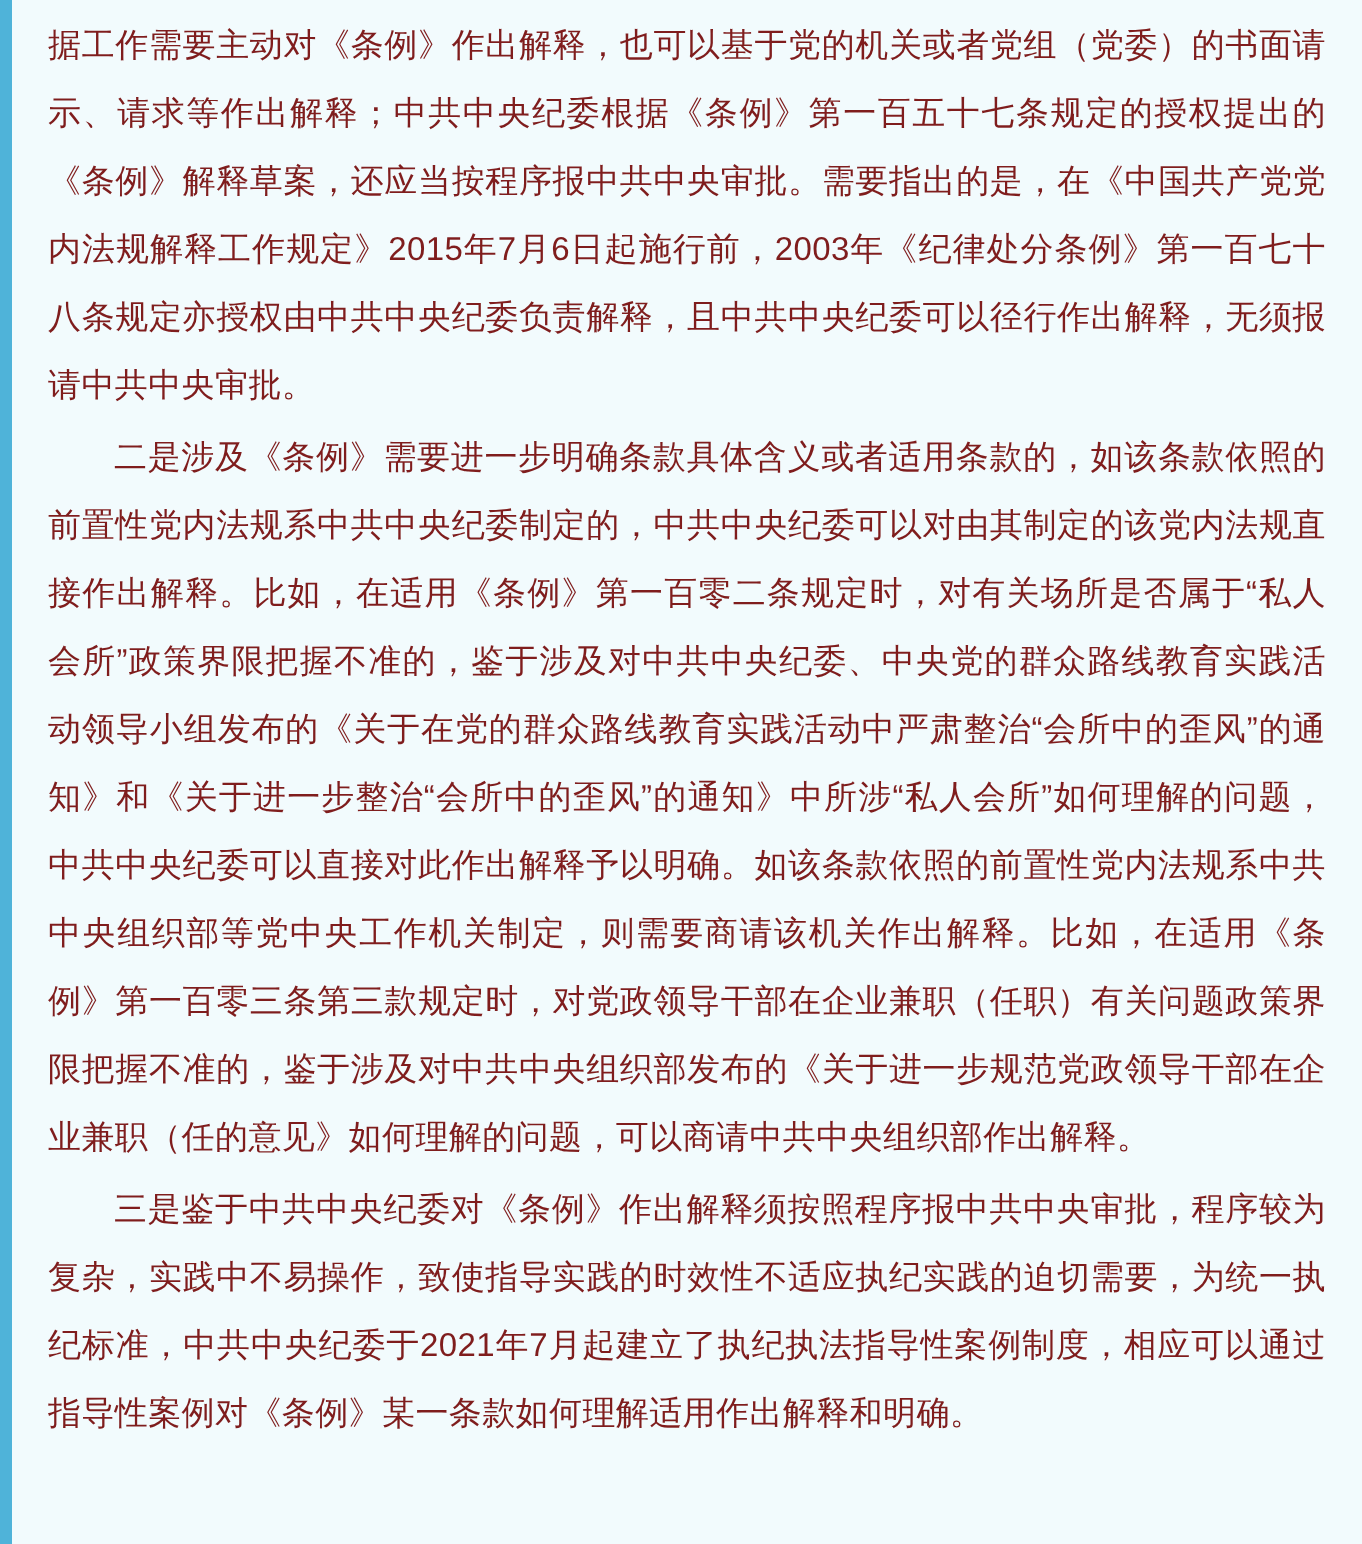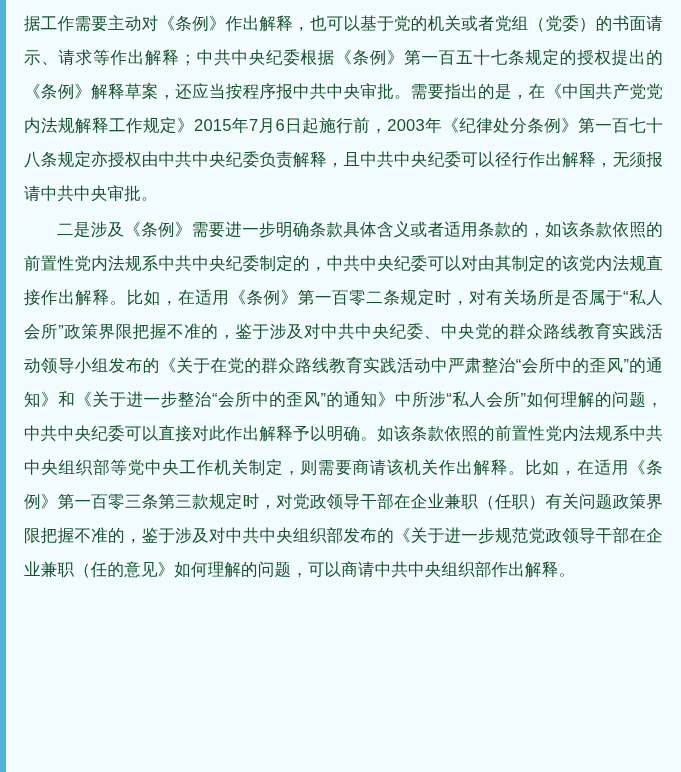--- a/index.html
+++ b/index.html
@@ -34,32 +34,33 @@
     right: 0;
     top: 0;
     bottom: 0;
     padding: 6px 18px 10px 18px;
     box-sizing: border-box;
   }
   p.para {
     margin: 0 0 2px 0;
     font-size: 16.5px;
     line-height: 34px;
-    color: #14532d;
+    color: #7f1d1d;
     text-align: justify;
     text-justify: inter-ideograph;
     letter-spacing: 0.2px;
     font-family: "Liberation Sans", sans-serif;
   }
   p.indent {
     text-indent: 2em;
   }
 </style>
 </head>
 <body>
 
 <div class="page">
   <div class="left-rule"></div>
   <div class="content">
     <p class="para">据工作需要主动对《条例》作出解释，也可以基于党的机关或者党组（党委）的书面请示、请求等作出解释；中共中央纪委根据《条例》第一百五十七条规定的授权提出的《条例》解释草案，还应当按程序报中共中央审批。需要指出的是，在《中国共产党党内法规解释工作规定》2015年7月6日起施行前，2003年《纪律处分条例》第一百七十八条规定亦授权由中共中央纪委负责解释，且中共中央纪委可以径行作出解释，无须报请中共中央审批。</p>
     <p class="para indent">二是涉及《条例》需要进一步明确条款具体含义或者适用条款的，如该条款依照的前置性党内法规系中共中央纪委制定的，中共中央纪委可以对由其制定的该党内法规直接作出解释。比如，在适用《条例》第一百零二条规定时，对有关场所是否属于“私人会所”政策界限把握不准的，鉴于涉及对中共中央纪委、中央党的群众路线教育实践活动领导小组发布的《关于在党的群众路线教育实践活动中严肃整治“会所中的歪风”的通知》和《关于进一步整治“会所中的歪风”的通知》中所涉“私人会所”如何理解的问题，中共中央纪委可以直接对此作出解释予以明确。如该条款依照的前置性党内法规系中共中央组织部等党中央工作机关制定，则需要商请该机关作出解释。比如，在适用《条例》第一百零三条第三款规定时，对党政领导干部在企业兼职（任职）有关问题政策界限把握不准的，鉴于涉及对中共中央组织部发布的《关于进一步规范党政领导干部在企业兼职（任的意见》如何理解的问题，可以商请中共中央组织部作出解释。</p>
+    <p class="para indent">三是鉴于中共中央纪委对《条例》作出解释须按照程序报中共中央审批，程序较为复杂，实践中不易操作，致使指导实践的时效性不适应执纪实践的迫切需要，为统一执纪标准，中共中央纪委于2021年7月起建立了执纪执法指导性案例制度，相应可以通过指导性案例对《条例》某一条款如何理解适用作出解释和明确。</p>
   </div>
 </div>
 
 </body></html>

